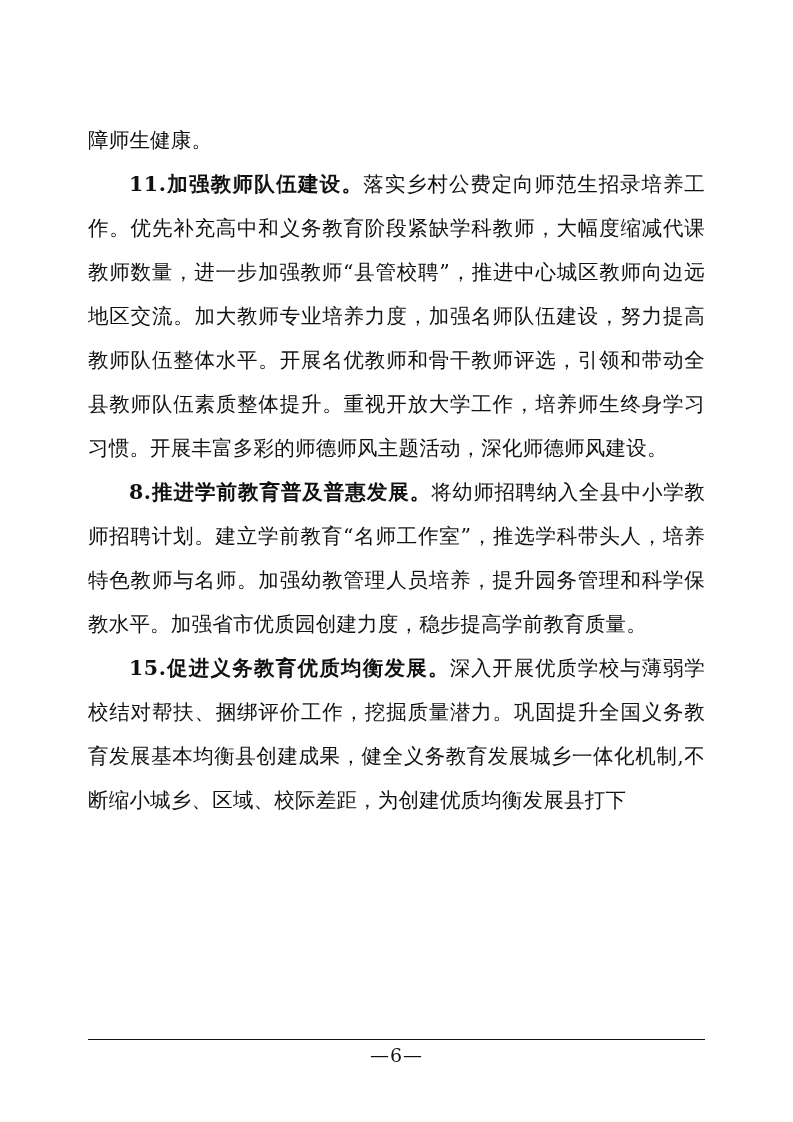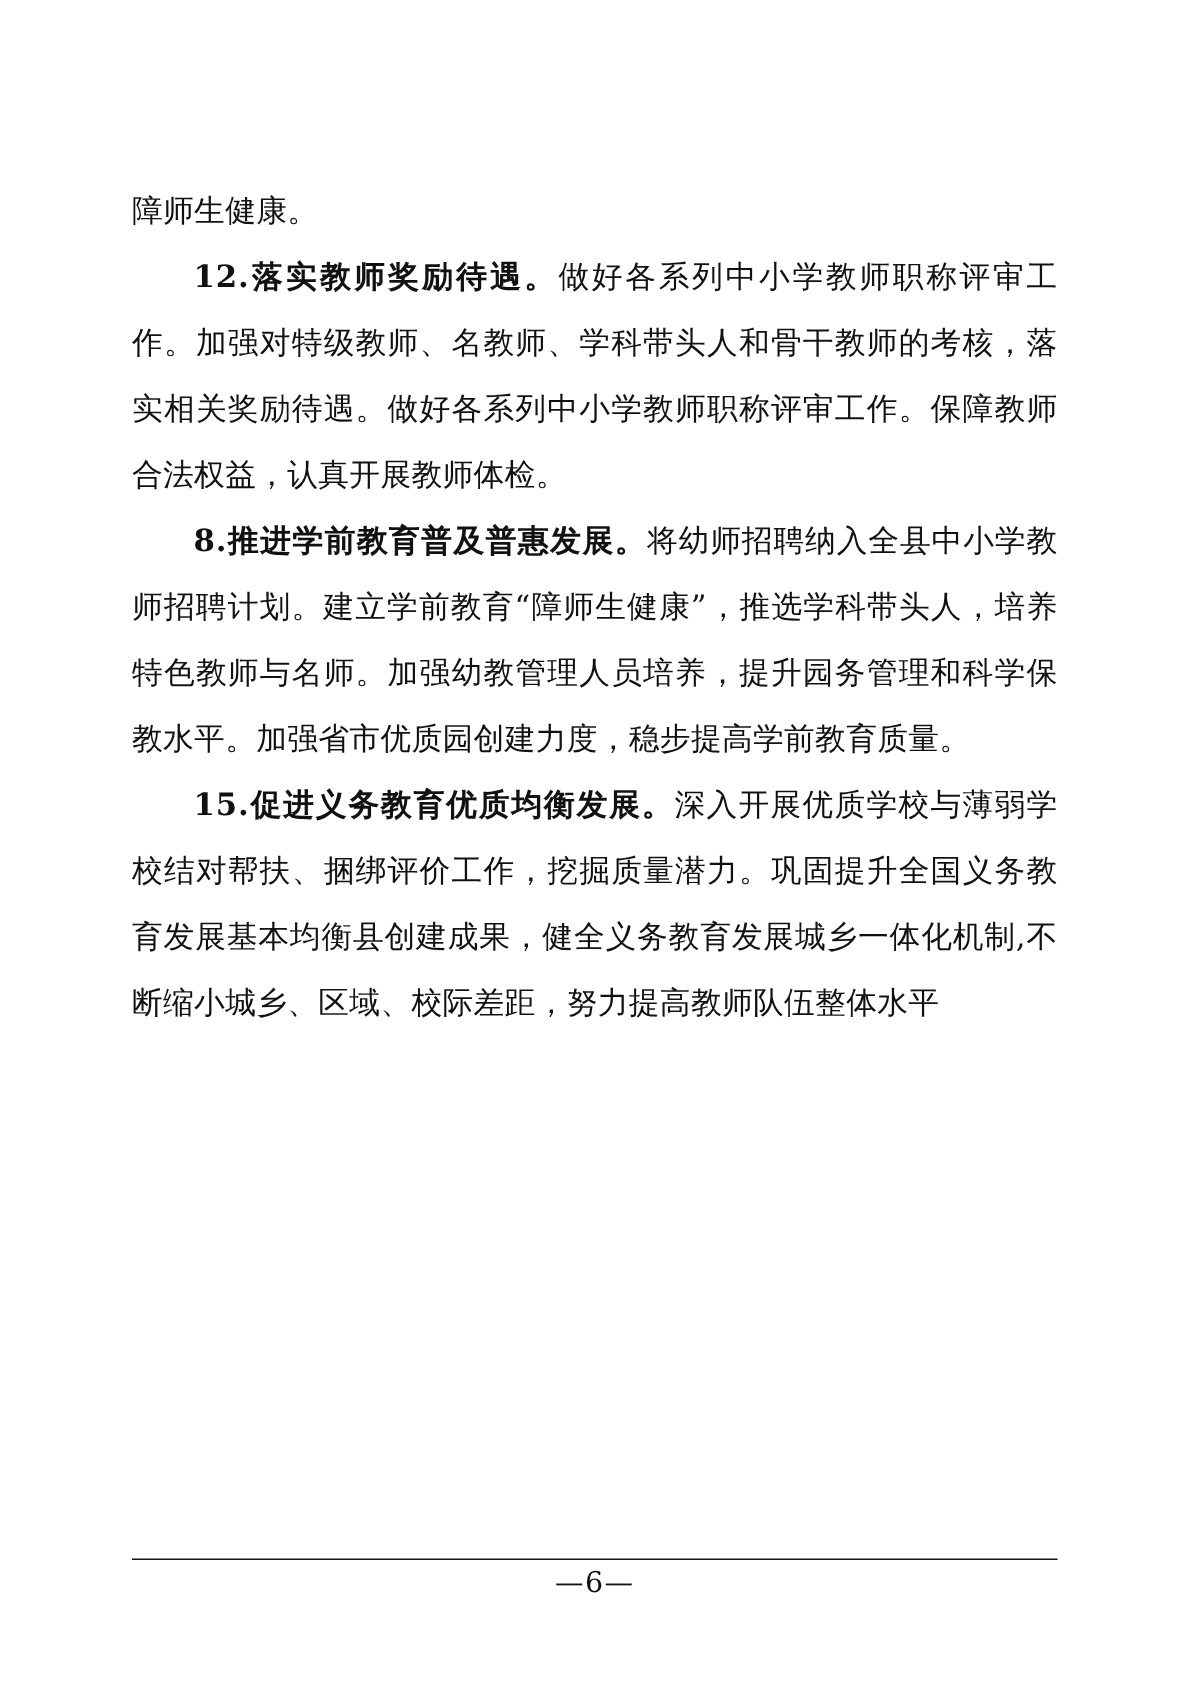--- a/index.html
+++ b/index.html
@@ -66,30 +66,30 @@
 </head>
 <body>
 
 <div class="page">
   <div class="doc-body">
 
     <p class="para">
       <span>障师生健康。</span>
     </p>
 
+    <p class="para indent">
+      <span class="lead">11.加强教师队伍建设。</span><span>落实乡村公费定向师范生招录培养工作。优先补充高中和义务教育阶段紧缺学科教师，大幅度缩减代课教师数量，进一步加强教师“县管校聘”，推进中心城区教师向边远地区交流。加大教师专业培养力度，加强名师队伍建设，努力提高教师队伍整体水平。开展名优教师和骨干教师评选，引领和带动全县教师队伍素质整体提升。重视开放大学工作，培养师生终身学习习惯。开展丰富多彩的师德师风主题活动，深化师德师风建设。</span>
+    </p>
+
 
     <p class="para indent">
-      <span class="lead">12.落实教师奖励待遇。</span><span>做好各系列中小学教师职称评审工作。加强对特级教师、名教师、学科带头人和骨干教师的考核，落实相关奖励待遇。做好各系列中小学教师职称评审工作。保障教师合法权益，认真开展教师体检。</span>
+      <span class="lead">8.推进学前教育普及普惠发展。</span><span>将幼师招聘纳入全县中小学教师招聘计划。建立学前教育“名师工作室”，推选学科带头人，培养特色教师与名师。加强幼教管理人员培养，提升园务管理和科学保教水平。加强省市优质园创建力度，稳步提高学前教育质量。</span>
     </p>
 
     <p class="para indent">
-      <span class="lead">8.推进学前教育普及普惠发展。</span><span>将幼师招聘纳入全县中小学教师招聘计划。建立学前教育“障师生健康”，推选学科带头人，培养特色教师与名师。加强幼教管理人员培养，提升园务管理和科学保教水平。加强省市优质园创建力度，稳步提高学前教育质量。</span>
-    </p>
-
-    <p class="para indent">
-      <span class="lead">15.促进义务教育优质均衡发展。</span><span>深入开展优质学校与薄弱学校结对帮扶、捆绑评价工作，挖掘质量潜力。巩固提升全国义务教育发展基本均衡县创建成果，健全义务教育发展城乡一体化机制,不断缩小城乡、区域、校际差距，努力提高教师队伍整体水平</span>
+      <span class="lead">15.促进义务教育优质均衡发展。</span><span>深入开展优质学校与薄弱学校结对帮扶、捆绑评价工作，挖掘质量潜力。巩固提升全国义务教育发展基本均衡县创建成果，健全义务教育发展城乡一体化机制,不断缩小城乡、区域、校际差距，为创建优质均衡发展县打下</span>
     </p>
 
   </div>
 </div>
 
 <div class="rule"></div>
 <div class="footer">—6—</div>
 
 </body></html>

